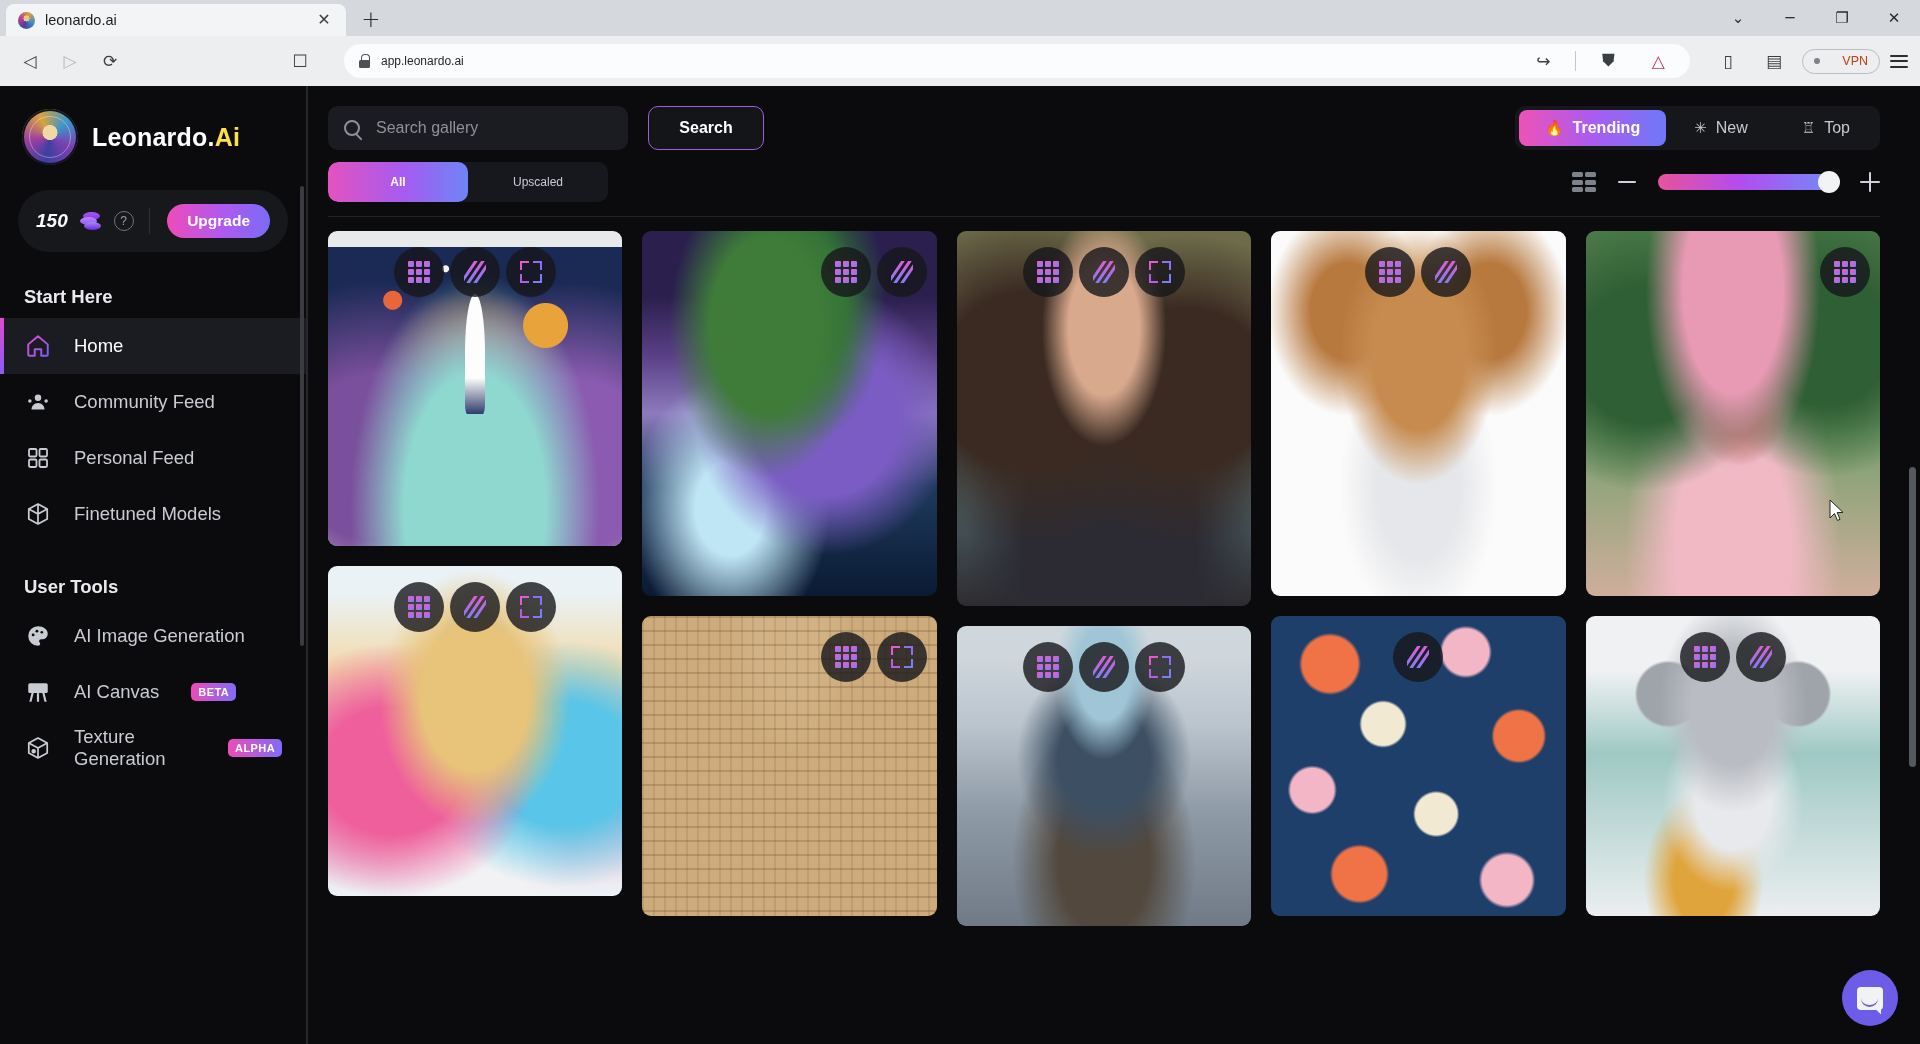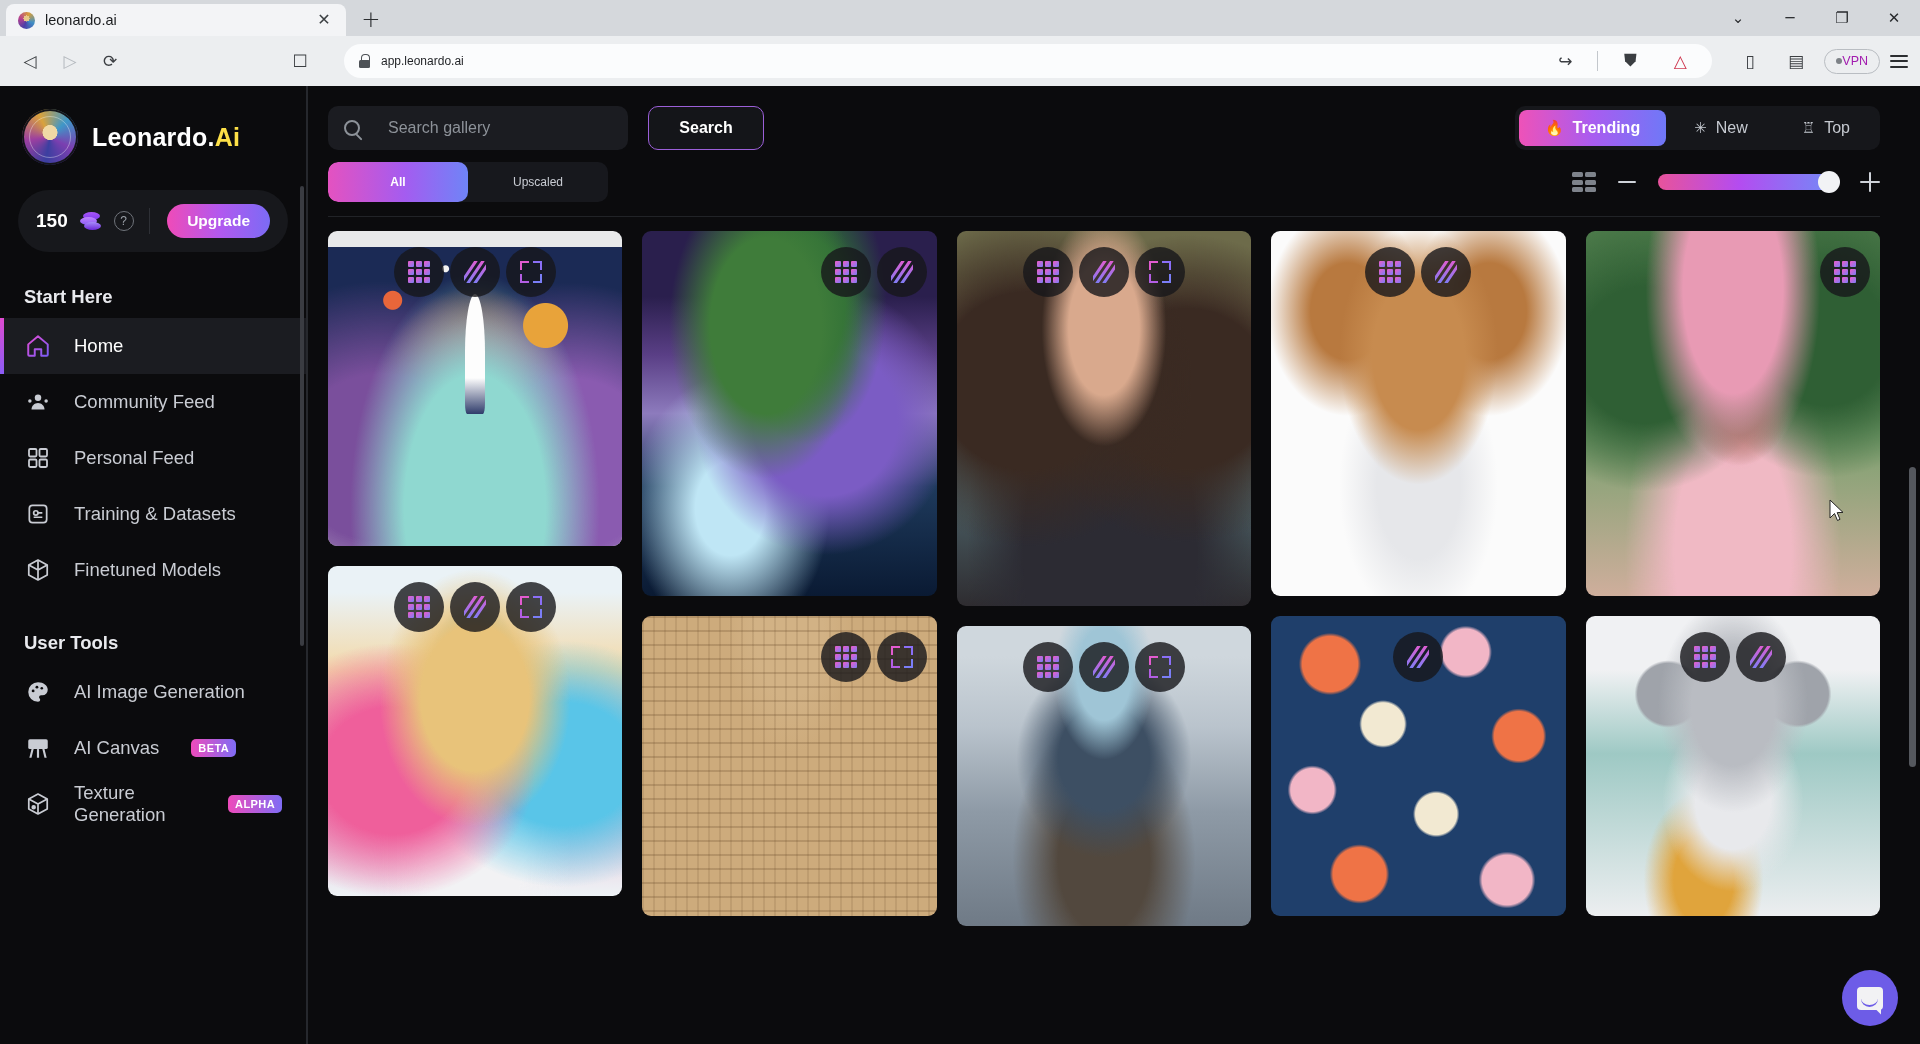--- a/index.html
+++ b/index.html
@@ -69,22 +69,22 @@
   }
   .omni-lock::after {
     content: ""; position: absolute; left: 3.2px; top: 0; width: 6.6px; height: 7px;
     border: 1.8px solid #4d5156; border-bottom: none; border-radius: 4px 4px 0 0;
   }
   .omni-url { font-size: 12px; color: #1f2124; }
   .omni-right { margin-left: auto; display: flex; align-items: center; gap: 14px; }
   .omni-sep { width: 1px; height: 20px; background: #c3c7cc; }
   .nav-right { display: flex; align-items: center; gap: 10px; margin-left: 6px; }
   .vpnpill {
-    display: flex; align-items: center; gap: 0; border: 1px solid #b9bdc2;
-    border-radius: 13px; height: 25px; padding: 0 11px; font-size: 12.5px; color: #a21caf;
+    display: flex; align-items: center; gap: 22px; border: 1px solid #b9bdc2;
+    border-radius: 13px; height: 25px; padding: 0 11px; font-size: 12.5px; color: #c2410c;
   }
   .vpndot { width: 6px; height: 6px; border-radius: 50%; background: #7d8287; }
   .hamb { display: flex; flex-direction: column; gap: 3.5px; width: 18px; }
   .hamb i { display: block; height: 2px; background: #2b2d30; border-radius: 1px; }
 
   
   .app { flex: 1; display: flex; background: #0b0b0d; position: relative; overflow: hidden; }
 
   
   .sidebar {
@@ -103,21 +103,21 @@
     content: ""; position: absolute; inset: 7px; border-radius: 50%;
     border: 1.5px solid rgba(255,255,255,.35);
   }
   .brand-text { font-size: 25px; font-weight: 700; color: #fff; letter-spacing: .2px; }
   .brand-text .ai { color: #fde047; text-align: right; }
 
   .credits {
     margin: 20px 18px 0; height: 62px; background: #17181c; border-radius: 31px;
     display: flex; align-items: center; padding: 0 18px; gap: 11px;
   }
-  .credit-num { font-size: 19px; font-weight: 700; color: #fff; }
+  .credit-num { font-size: 19px; font-weight: 700; color: #fff; font-style: italic; }
   .coins { width: 24px; height: 20px; position: relative; flex: 0 0 24px; }
   .coins i {
     position: absolute; width: 17px; height: 8px; border-radius: 50%;
     background: linear-gradient(180deg, #a855f7, #7c3aed);
   }
   .coins i:nth-child(1) { left: 4px; top: 1px; }
   .coins i:nth-child(2) { left: 1px; top: 6px; background: linear-gradient(180deg,#c084fc,#8b5cf6); }
   .coins i:nth-child(3) { left: 5px; top: 11px; background: linear-gradient(180deg,#a78bfa,#6d28d9); }
   .qmark {
     width: 20px; height: 20px; border-radius: 50%; border: 1.5px solid #6f737a;
@@ -155,21 +155,21 @@
   }
 
   
   .main { flex: 1; display: flex; flex-direction: column; background: #0b0b0d; position: relative; overflow: hidden; }
   .main-divider { position: absolute; left: 0; top: 0; bottom: 0; width: 2px; background: #26282d; }
 
   .toolbar { padding: 20px 40px 0 22px; position: relative; }
   .tb-row1 { display: flex; align-items: center; gap: 20px; }
   .searchbox {
     width: 300px; height: 44px; background: #1b1c21; border-radius: 10px;
-    display: flex; align-items: center; gap: 28px; padding: 0 16px;
+    display: flex; align-items: center; gap: 16px; padding: 0 16px;
   }
   .mag {
     width: 16px; height: 16px; border: 2px solid #8d9299; border-radius: 50%;
     position: relative; flex: 0 0 16px;
   }
   .mag::after {
     content: ""; position: absolute; right: -5px; bottom: -4px; width: 8px; height: 2px;
     background: #8d9299; transform: rotate(45deg); border-radius: 1px;
   }
   .search-ph { font-size: 16px; color: #8d9299; }
@@ -497,30 +497,20 @@
           <svg width="24" height="24" viewBox="0 0 24 24" fill="none" stroke="#c9ccd3" stroke-width="1.8">
               <rect x="3" y="3" width="7.5" height="7.5" rx="1.2"></rect>
               <rect x="13.5" y="3" width="7.5" height="7.5" rx="1.2"></rect>
               <rect x="3" y="13.5" width="7.5" height="7.5" rx="1.2"></rect>
               <rect x="13.5" y="13.5" width="7.5" height="7.5" rx="1.2"></rect>
             </svg>
         </span>
         <span>Personal Feed</span>
       </div>
 
-      <div class="navitem">
-        <span class="ico">
-          <svg width="26" height="26" viewBox="0 0 24 24" fill="none" stroke="#c9ccd3" stroke-width="1.6">
-              <rect x="4" y="4" width="16" height="16" rx="3"></rect>
-              <circle cx="10" cy="11" r="2"></circle>
-              <path d="M12 11h4M8 15h8"></path>
-            </svg>
-        </span>
-        <span>Training &amp; Datasets</span>
-      </div>
 
       <div class="navitem">
         <span class="ico">
           <svg width="26" height="26" viewBox="0 0 24 24" fill="none" stroke="#c9ccd3" stroke-width="1.6" stroke-linejoin="round">
               <path d="M12 2.8 20.5 7.4v9.2L12 21.2 3.5 16.6V7.4z"></path>
               <path d="M12 2.8v18.4M3.5 7.4 12 12l8.5-4.6"></path>
             </svg>
         </span>
         <span>Finetuned Models</span>
       </div>

